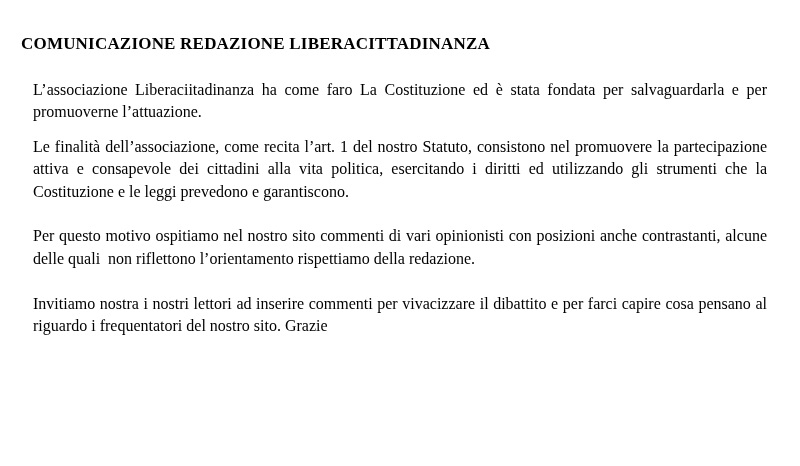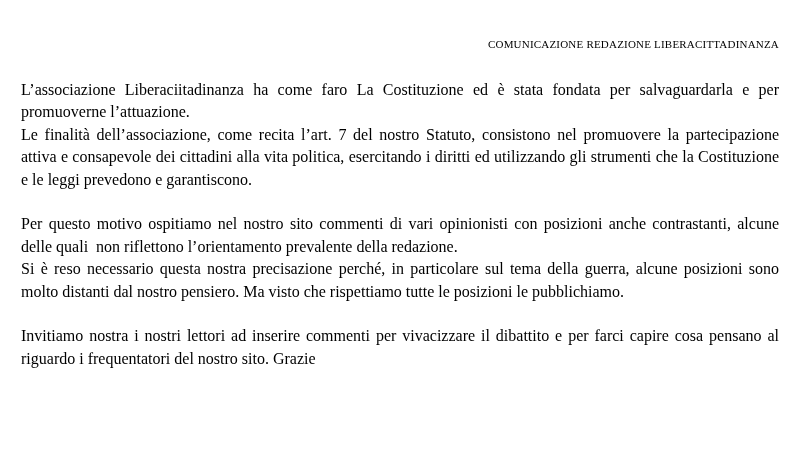--- a/index.html
+++ b/index.html
@@ -12,47 +12,46 @@
     width: 800px;
     height: 466px;
     box-sizing: border-box;
     background: #ffffff;
     color: #000000;
     font-family: "Liberation Serif", "DejaVu Serif", serif;
     padding: 34px 21px 0 21px;
     overflow: hidden;
   }
   .doc-title {
-    font-size: 11px;
-    font-weight: normal;
-    text-align: right;
+    font-size: 17px;
+    font-weight: bold;
+    text-align: left;
     line-height: 20px;
     margin: 0 0 25px 0;
     letter-spacing: 0.2px;
   }
   .para {
     font-size: 16px;
     line-height: 22.4px;
     text-align: justify;
     white-space: pre-wrap;
-    margin: 0;
+    margin: 12px;
   }
   .new-block {
     margin-top: 22.4px;
   }
 </style>
 </head>
 <body>
 
 <div class="page">
   <h1 class="doc-title">COMUNICAZIONE REDAZIONE LIBERACITTADINANZA</h1>
 
   <p class="para">L’associazione Liberaciitadinanza ha come faro La Costituzione ed è stata fondata per salvaguardarla e per promuoverne l’attuazione.</p>
 
-  <p class="para">Le finalità dell’associazione, come recita l’art. 7 del nostro Statuto, consistono nel promuovere la partecipazione attiva e consapevole dei cittadini alla vita politica, esercitando i diritti ed utilizzando gli strumenti che la Costituzione e le leggi prevedono e garantiscono.</p>
+  <p class="para">Le finalità dell’associazione, come recita l’art. 1 del nostro Statuto, consistono nel promuovere la partecipazione attiva e consapevole dei cittadini alla vita politica, esercitando i diritti ed utilizzando gli strumenti che la Costituzione e le leggi prevedono e garantiscono.</p>
 
 
-  <p class="para new-block">Per questo motivo ospitiamo nel nostro sito commenti di vari opinionisti con posizioni anche contrastanti, alcune delle quali  non riflettono l’orientamento prevalente della redazione.</p>
+  <p class="para new-block">Per questo motivo ospitiamo nel nostro sito commenti di vari opinionisti con posizioni anche contrastanti, alcune delle quali  non riflettono l’orientamento rispettiamo della redazione.</p>
 
-  <p class="para">Si è reso necessario questa nostra precisazione perché, in particolare sul tema della guerra, alcune posizioni sono  molto distanti dal nostro pensiero. Ma visto che rispettiamo tutte le posizioni le pubblichiamo.</p>
 
   <p class="para new-block">Invitiamo nostra i nostri lettori ad inserire commenti per vivacizzare il dibattito e per farci capire cosa pensano al riguardo i frequentatori del nostro sito. Grazie</p>
 </div>
 
 </body></html>

